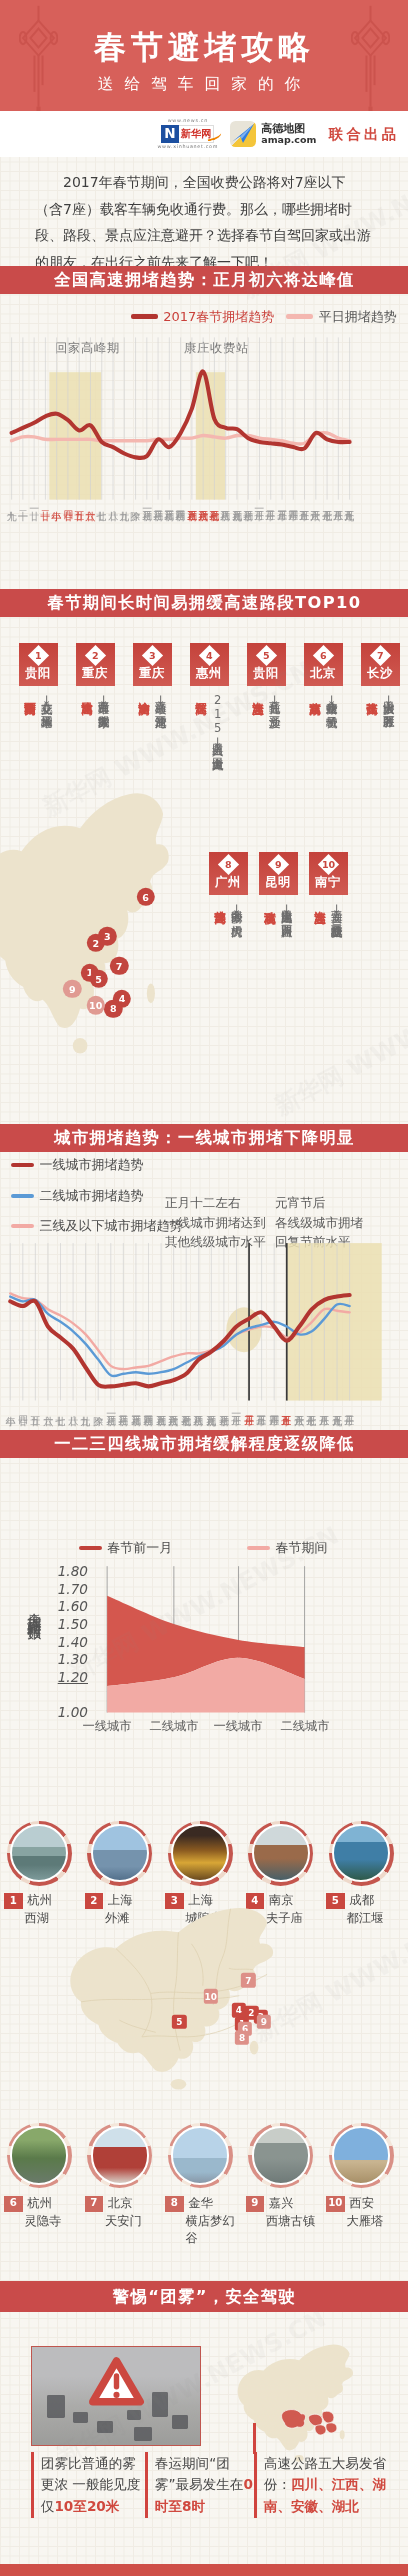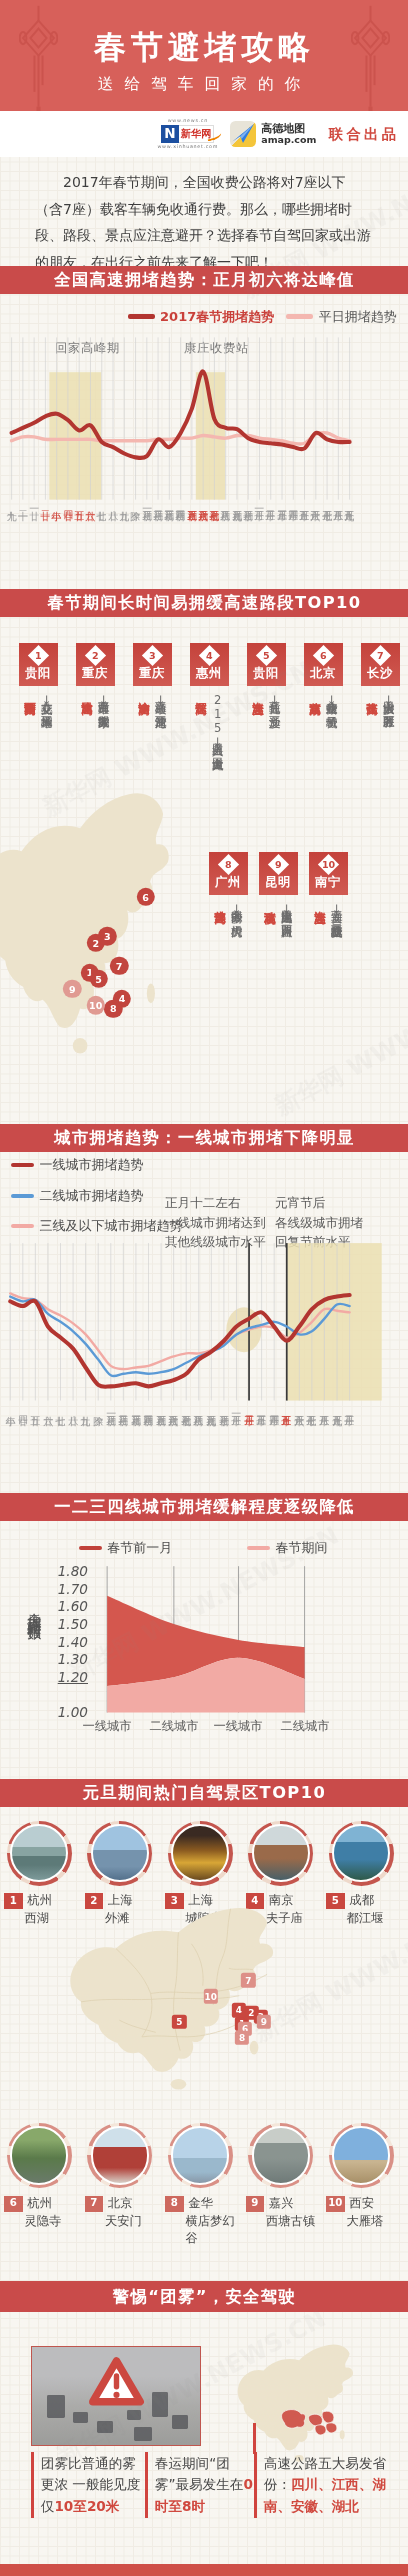--- a/index.html
+++ b/index.html
@@ -161,21 +161,21 @@
     </div>
     <div class="joint">联合出品</div>
   </div>
 
   <div class="abs intro">2017年春节期间，全国收费公路将对7座以下（含7座）载客车辆免收通行费。那么，哪些拥堵时段、路段、景点应注意避开？选择春节自驾回家或出游的朋友，在出行之前先来了解一下吧！</div>
 
   <div class="abs band" style="top:266px;">全国高速拥堵趋势：正月初六将达峰值</div>
 
   <div class="abs" style="left:0;top:305px;width:409px;height:23px;display:flex;justify-content:flex-end;align-items:center;padding-right:9.5px;box-sizing:border-box;">
     <span class="dash" style="width:27px;background:#b23530;"></span>
-    <span class="leg-txt" style="color:#c9403a;font-weight:bold;">2017春节拥堵趋势</span>
+    <span class="leg-txt" style="color:#c9403a;font-weight:normal;">2017春节拥堵趋势</span>
     <span class="dash" style="width:27px;background:#f4b7b0;margin-left:9.5px;"></span>
     <span class="leg-txt" style="color:#555;">平日拥堵趋势</span>
   </div>
   <div class="abs bandlabel" style="left:33px;top:340px;width:109px;text-align:center;">回家高峰期</div>
   <div class="abs bandlabel" style="left:162px;top:340px;width:109px;text-align:center;">康庄收费站</div>
   <svg id="chart1" class="abs" style="left:0;top:334px;" width="409" height="167" viewBox="0 0 600 245">
       <rect x="72.3755" y="56" width="76.038" height="187" fill="#ebdfb2" opacity="0.85"></rect>
       <rect x="287.26550000000003" y="56" width="42.978" height="187" fill="#ebdfb2" opacity="0.85"></rect>
       <line x1="17" y1="5" x2="17" y2="243" stroke="#d2d2d2" stroke-width="1"></line>
       <line x1="33.53" y1="5" x2="33.53" y2="243" stroke="#d2d2d2" stroke-width="1"></line>
@@ -442,21 +442,21 @@
         <div class="vlabel" style="left: 268px;">正月十四</div>
         <div class="vlabel red" style="left: 280px;">正月十五</div>
         <div class="vlabel" style="left: 293px;">正月十六</div>
         <div class="vlabel" style="left: 305px;">正月十七</div>
         <div class="vlabel" style="left: 318px;">正月十八</div>
         <div class="vlabel" style="left: 331px;">正月十九</div>
         <div class="vlabel" style="left: 343px;">正月二十</div>
       </div>
   </div>
 
-  <div class="abs band" style="top:1493px;">一二三四线城市拥堵缓解程度逐级降低</div>
+  <div class="abs band" style="top:1430px;">一二三四线城市拥堵缓解程度逐级降低</div>
 
   <div class="abs" style="left:0;top:1521px;width:409px;height:258px;">
     <div class="abs" style="left:0;top:17.7px;width:409px;display:flex;justify-content:center;gap:72px;">
       <span class="legend-row">
           <span class="dash" style="width:23px;background:#c0413a;"></span>
           <span class="leg-txt" style="color:#4a4a4a;">春节前一月</span>
         </span>
       <span class="legend-row">
           <span class="dash" style="width:23px;background:#f2aaa4;"></span>
           <span class="leg-txt" style="color:#4a4a4a;">春节期间</span>
@@ -482,21 +482,20 @@
         <div class="ytick" style="left: 49px; top: 146px;">1.00</div>
       </div>
     <div id="chart3-xcats" class="abs" style="left:0;top:197px;width:409px;height:20.4px;">
         <div class="xcat" style="left: 66px; top: 0px;">一线城市</div>
         <div class="xcat" style="left: 133px; top: 0px;">二线城市</div>
         <div class="xcat" style="left: 197px; top: 0px;">一线城市</div>
         <div class="xcat" style="left: 264px; top: 0px;">二线城市</div>
       </div>
   </div>
 
-  <div class="abs band" style="top:1779px;">元旦期间热门自驾景区TOP10</div>
 
   <div class="abs" style="left:0;top:1807px;width:409px;height:474px;">
     <div id="scenic-row1" class="scenic-row" style="top:13.6px;">
         <div class="spot">
           <div class="ring ring1">
             <div class="photo photo-1"></div>
           </div>
           <div class="spot-label">
             <div class="spot-l1">
               <span class="badge">1</span>

